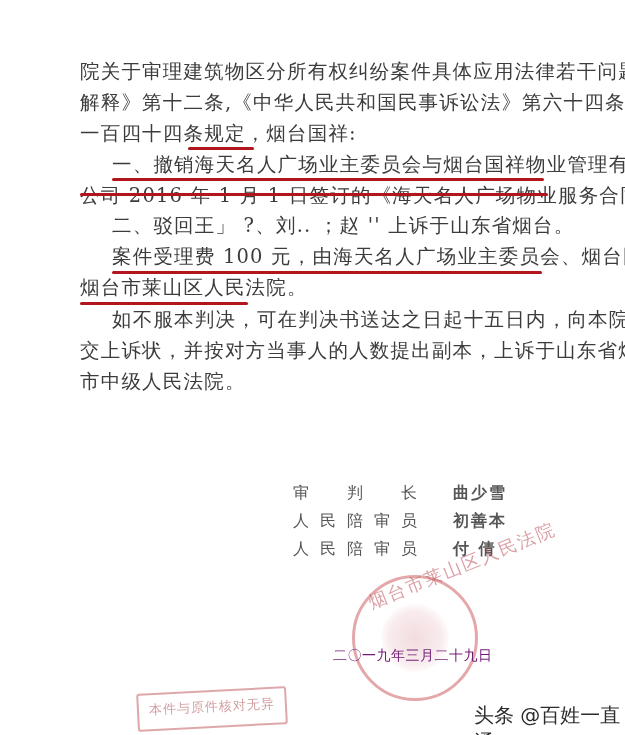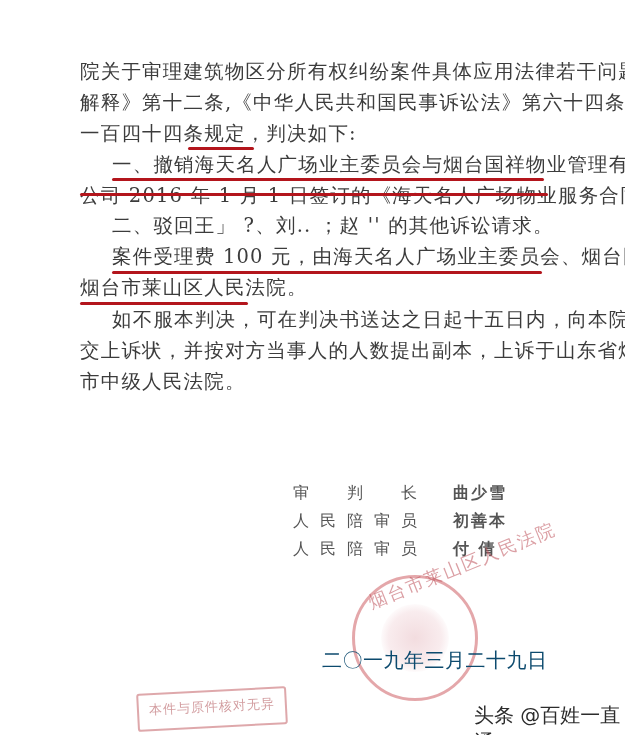--- a/index.html
+++ b/index.html
@@ -13,21 +13,21 @@
     white-space:nowrap; letter-spacing:1.2px; color:#3c3c3c;
   }
   .indent { left:112px; width:434px; }
   .ul {
     position:absolute; height:3px; background:#b3151c; border-radius:2px;
   }
   .sig-row { position:absolute; left:293px; font-size:16px; color:#555; white-space:nowrap; }
   .sig-role { display:inline-block; width:130px; letter-spacing:0; }
   .sig-role span { display:inline-block; }
   .sig-name { position:absolute; left:160px; top:0; letter-spacing:2px;font-weight:bold; }
-  .date { position:absolute; left:322px; top:647px; font-size:20px; color:#0c4a6e; letter-spacing:0.5px; }
+  .date { position:absolute; left:333px; top:647px; font-size:14px; color:#701a75; letter-spacing:0.5px; }
   .seal {
     position:absolute; left:352px; top:575px; width:126px; height:126px; border-radius:50%;
     border:3px solid rgba(205,95,100,0.55);
     box-sizing:border-box;
   }
   .seal-inner {
     position:absolute; left:26px; top:26px; width:68px; height:68px; border-radius:50%;
     background: radial-gradient(circle, rgba(210,130,140,0.28) 0%, rgba(220,150,160,0.18) 55%, rgba(255,255,255,0) 75%);
   }
   .seal-text {
@@ -44,29 +44,29 @@
     position:absolute; left:474px; top:702px; font-family:"DejaVu Sans","Liberation Sans",sans-serif;
     font-size:20px; color:#2c2c2c;
   }
 </style>
 </head>
 <body>
 
 <div>
   <div class="line" style="top:60px">院关于审理建筑物区分所有权纠纷案件具体应用法律若干问题的</div>
   <div class="line" style="top:91px">解释》第十二条,《中华人民共和国民事诉讼法》第六十四条、第</div>
-  <div class="line" style="top:122px">一百四十四条规定，判决如下:</div>
+  <div class="line" style="top:122px">一百四十四条规定，烟台国祥:</div>
   <div class="ul" style="left:188px; top:147px; width:66px;"></div>
 
   <div class="line indent" style="top:153px">一、撤销海天名人广场业主委员会与烟台国祥物业管理有限</div>
   <div class="ul" style="left:112px; top:178px; width:432px;"></div>
   <div class="line" style="top:184px">公司 2016 年 1 月 1 日签订的《海天名人广场物业服务合同》;</div>
   <div class="ul" style="left:80px; top:192px; width:468px; top:193px;"></div>
 
-  <div class="line indent" style="top:214px">二、驳回王」 ?、刘.. ；赵 '' 的其他诉讼请求。</div>
+  <div class="line indent" style="top:214px">二、驳回王」 ?、刘.. ；赵 '' 上诉于山东省烟台。</div>
 
   <div class="line indent" style="top:245px">案件受理费 100 元，由海天名人广场业主委员会、烟台国祥</div>
   <div class="ul" style="left:112px; top:271px; width:430px;"></div>
   <div class="line" style="top:276px">烟台市莱山区人民法院。</div>
   <div class="ul" style="left:80px; top:302px; width:168px;"></div>
 
   <div class="line indent" style="top:308px">如不服本判决，可在判决书送达之日起十五日内，向本院递</div>
   <div class="line" style="top:339px">交上诉状，并按对方当事人的人数提出副本，上诉于山东省烟台</div>
   <div class="line" style="top:370px">市中级人民法院。</div>
 

